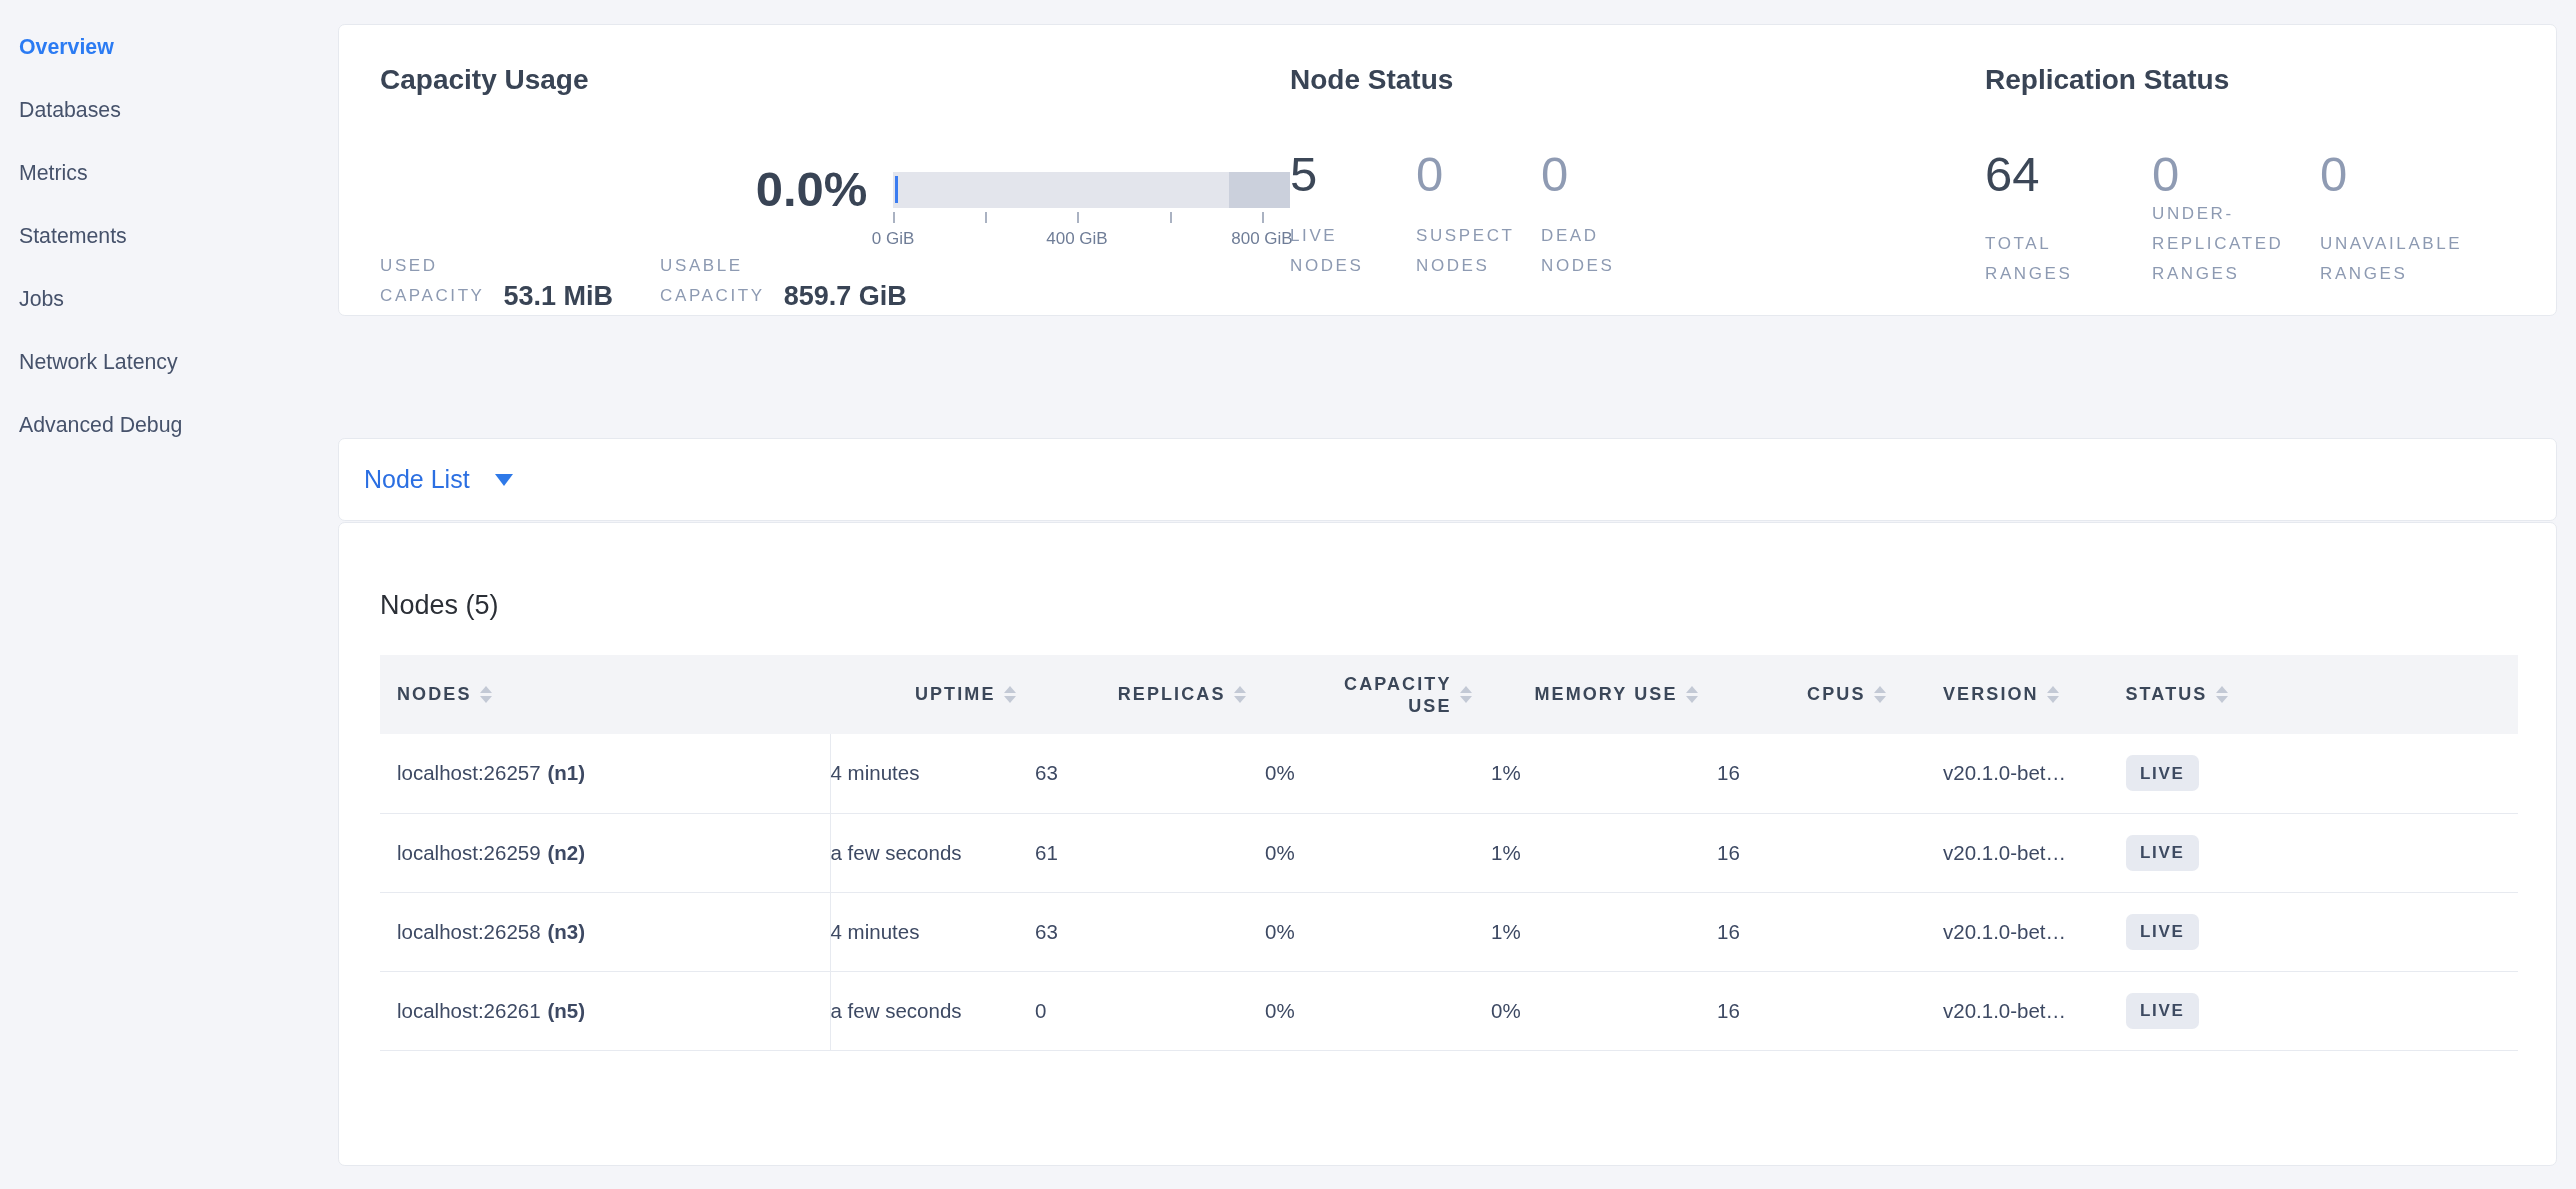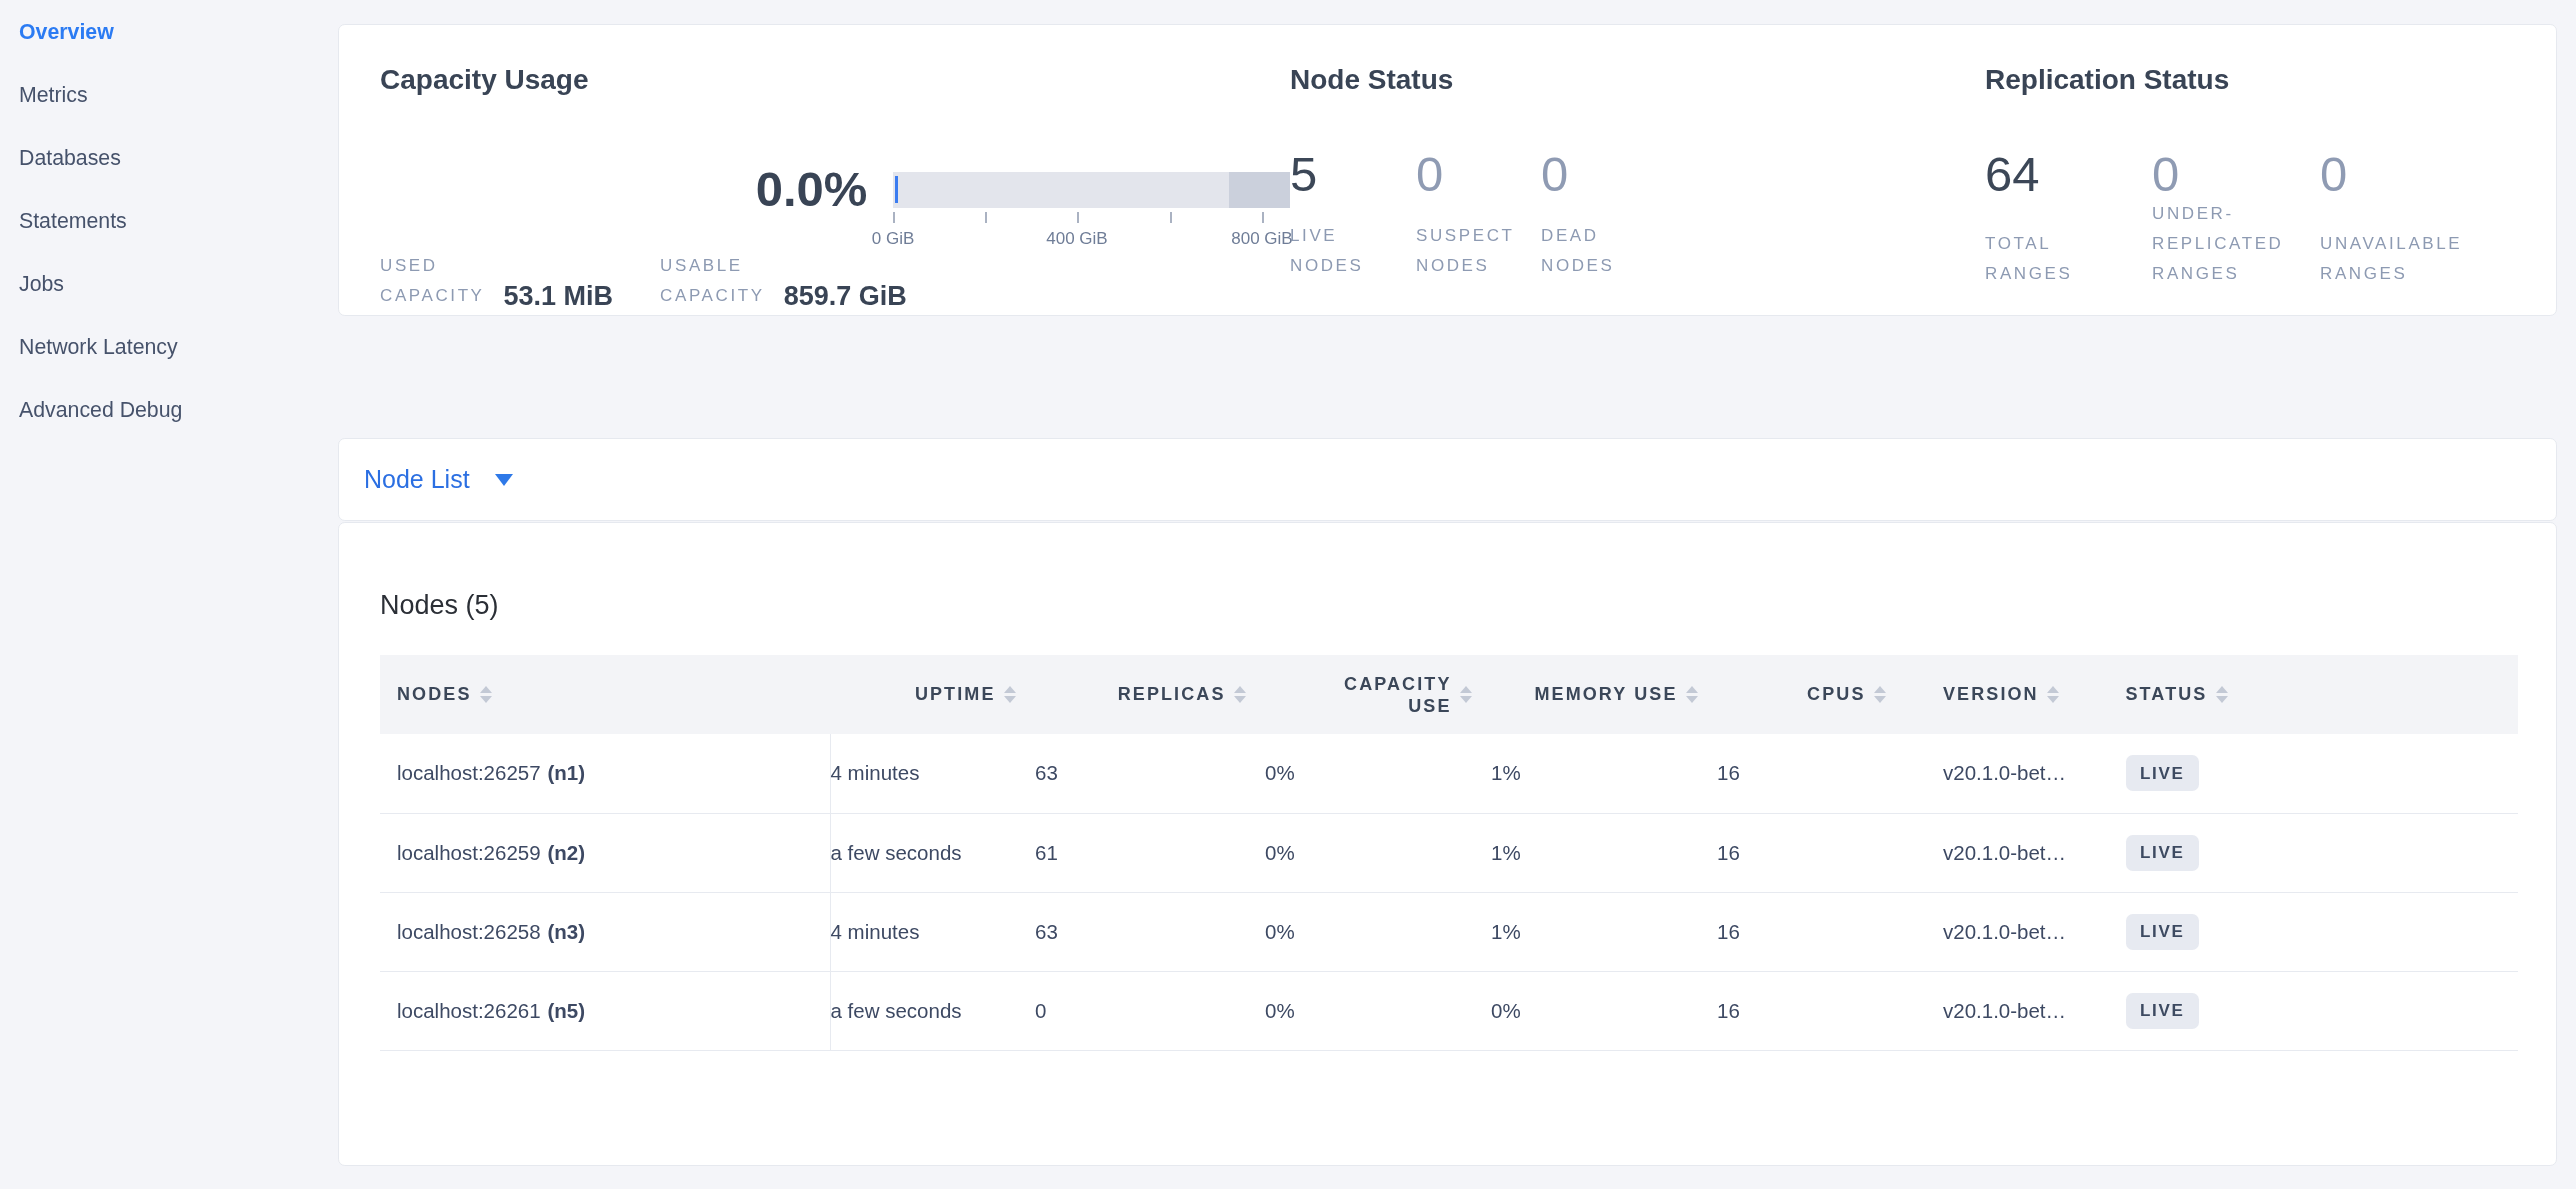--- a/index.html
+++ b/index.html
@@ -5,21 +5,21 @@
   * { margin:0; padding:0; box-sizing:border-box; }
   html,body { width:2576px; height:1189px; overflow:hidden; }
   body {
     background:#f4f5f9;
     font-family:"Liberation Sans", sans-serif;
     color:#394455;
     position:relative;
   }
 
   
-  .sidebar { position:absolute; left:0; top:0; width:338px; padding-top:1px; }
+  .sidebar { position:absolute; left:0; top:0; width:338px; padding-top:16px; }
   .side-item {
     height:63px; display:flex; align-items:center; padding-left:19px;
     font-size:21.3px; font-weight:500; color:#46526b; cursor:pointer;
   }
   .side-item.active { color:#2b7bf3; font-weight:700; }
 
   
   .card {
     position:absolute; left:338px; width:2219px; background:#ffffff;
     border:0.9px solid #e6e9ef; border-radius:6.8px;
@@ -94,22 +94,22 @@
   .badge {
     display:inline-block; padding:8.5px 14.5px; background:#e7eaf1; border-radius:6.8px;
     font-size:17px; font-weight:700; letter-spacing:1.7px; color:#3d4a61; line-height:19px;
   }
 </style>
 </head>
 <body>
 
 <nav class="sidebar">
   <div class="side-item active">Overview</div>
+  <div class="side-item">Databases</div>
   <div class="side-item">Metrics</div>
-  <div class="side-item">Databases</div>
   <div class="side-item">Statements</div>
   <div class="side-item">Jobs</div>
   <div class="side-item">Network Latency</div>
   <div class="side-item">Advanced Debug</div>
 </nav>
 
 <section class="card card-summary">
 
   <div class="sec sec-cap">
     <div class="sec-title">Capacity Usage</div>

